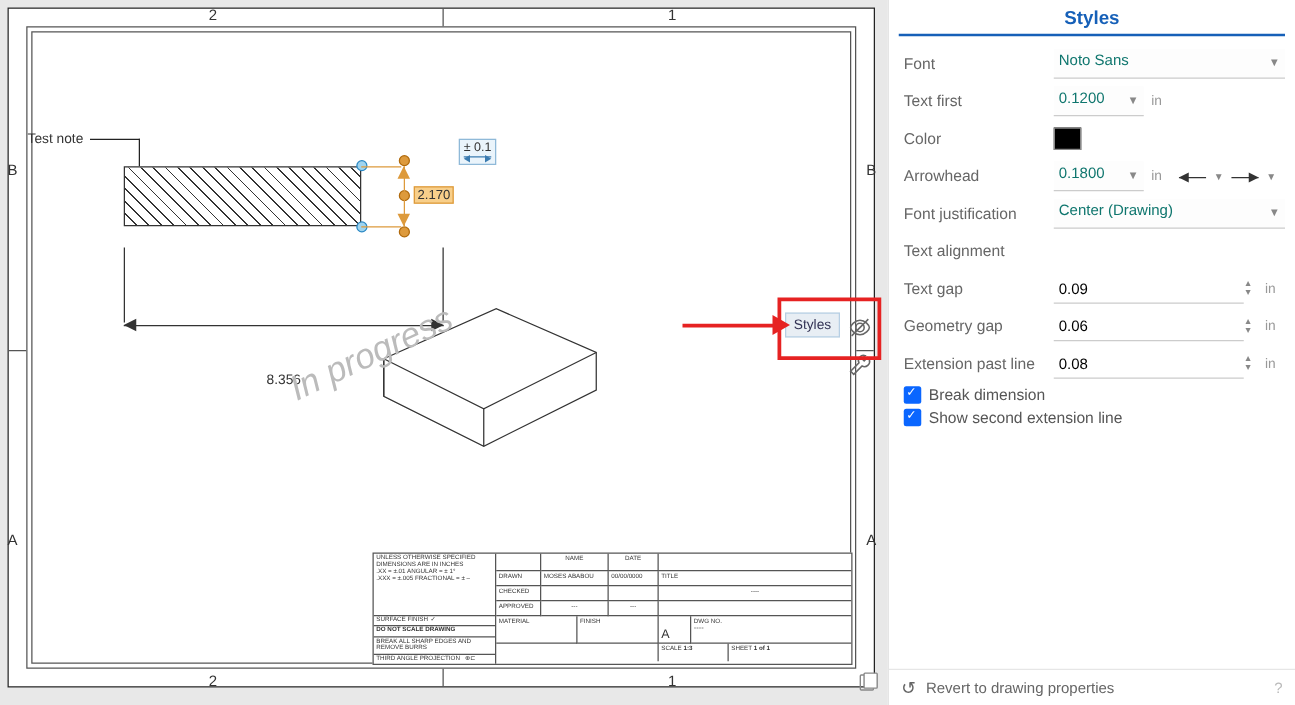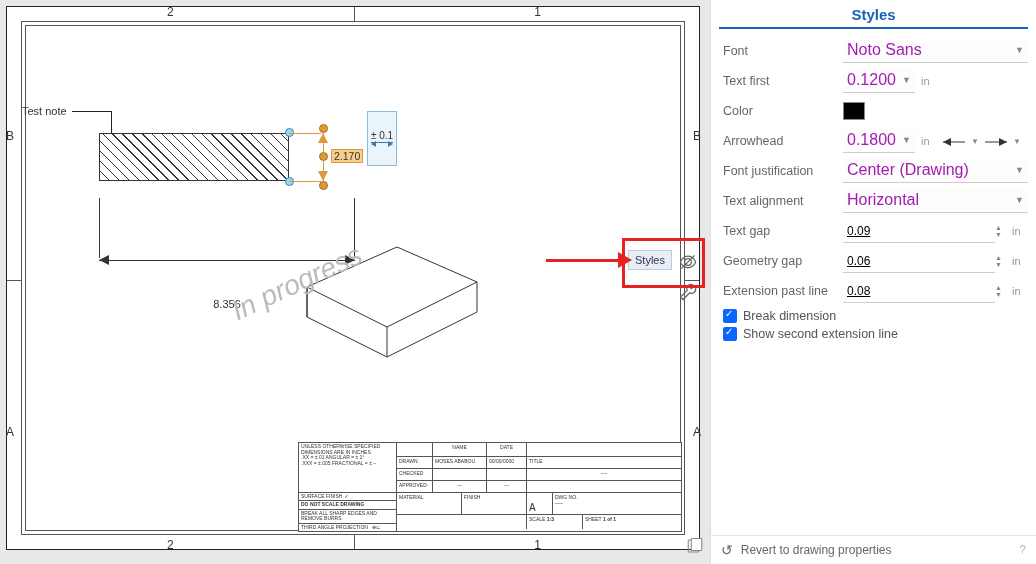--- a/index.html
+++ b/index.html
@@ -36,21 +36,21 @@
   .dim-arrow-r { right: 0; border-left: 10px solid #333; }
   .dim-ext { position: absolute; width: 1px; background: #333; top: -54px; height: 60px; }
   .dim-val { position: absolute; left: 50%; top: -2px; transform: translateX(-50%); background: #fff; padding: 0 4px; font-size: 11px; margin-top: 48px; }
   .dim-vert { position: absolute; left: 306px; top: 126px; }
   .dim-vline { position: absolute; left: 10px; top: 0; width: 1px; height: 48px; background: #dd9a3c; }
   .dim-varr-t, .dim-varr-b { position: absolute; left: 5px; width: 0; height: 0; border-left: 5px solid transparent; border-right: 5px solid transparent; }
   .dim-varr-t { top: 0; border-bottom: 10px solid #dd9a3c; }
   .dim-varr-b { bottom: -48px; border-top: 10px solid #dd9a3c; top: 38px; }
   .dim-vext { position: absolute; height: 1px; background: #dd9a3c; left: -24px; width: 32px; }
   .dim-vval { position: absolute; left: 18px; top: 16px; font-size: 10.5px; background: #f8cf8a; border: 1px solid #dd9a3c; padding: 0 2px; }
-  .tol-badge { position: absolute; left: 360px; top: 104px; border: 1px solid #8fb9d8; background: #eaf4fb; padding: 18px 3px; font-size: 10px; text-align: center; line-height: 1.1; }
+  .tol-badge { position: absolute; left: 360px; top: 104px; border: 1px solid #8fb9d8; background: #eaf4fb; padding: 1px 3px; font-size: 10px; text-align: center; line-height: 1.1; }
   .tol-badge .bar { border-top: 1px solid #3b7bb0; margin-top: 1px; height: 5px; position: relative; }
   .tol-badge .bar:before, .tol-badge .bar:after { content:''; position:absolute; width:0;height:0; top:-2px; border-top:3px solid transparent; border-bottom:3px solid transparent; }
   .tol-badge .bar:before { left:0; border-right:5px solid #3b7bb0;}
   .tol-badge .bar:after { right:0; border-left:5px solid #3b7bb0;}
   .isobox { position: absolute; left: 280px; top: 220px; width: 200px; height: 150px; }
   .isobox svg { width: 100%; height: 100%; }
   .watermark { position: absolute; left: 220px; top: 260px; font-size: 28px; color: #bbb; transform: rotate(-25deg); font-style: italic; }
   .titleblock { position: absolute; right: 17px; bottom: 17px; width: 384px; height: 90px; border: 1px solid #555; font-size: 5px; background: #fff; }
   .tb-row { display: flex; height: 100%; }
   .tb-col1 { width: 98px; border-right: 1px solid #555; display: flex; flex-direction: column; }
@@ -67,24 +67,24 @@
   .eye-icon { position: absolute; left: 676px; top: 250px; width: 24px; height: 24px; display:flex; align-items:center; justify-content:center; }
   .wrench-icon { position: absolute; left: 676px; top: 280px; width: 24px; height: 24px; display:flex; align-items:center; justify-content:center; }
 
   
   .panel { width: 326px; height: 564px; border-left: 1px solid #ddd; display: flex; flex-direction: column; background:#fff;}
   .panel-title { text-align: center; color: #1660b8; font-weight: bold; font-size: 15px; padding: 6px 0 4px; border-bottom: 2px solid #1660b8; margin: 0 8px; }
   .panel-body { flex:1; overflow:auto; padding: 8px 8px 4px 12px; }
   .prow { display: flex; align-items: center; min-height: 28px; margin-bottom: 2px; font-size: 12.5px; color:#666; }
   .plabel { width: 120px; flex-shrink: 0; }
   .pfield { flex: 1; display:flex; align-items:center; gap:6px; }
-  .sel { flex:1; height: 24px; border: none; border-bottom: 1px solid #ccc; background: #fdfdfd; font-size: 16px; padding: 2px 18px 2px 4px; color:#a21caf; appearance:none; position:relative; }
+  .sel { flex:1; height: 24px; border: none; border-bottom: 1px solid #ccc; background: #fdfdfd; font-size: 12px; padding: 2px 18px 2px 4px; color:#0f766e; appearance:none; position:relative; }
   .sel-wrap { position:relative; flex:1; display:flex; }
   .sel-wrap:after { content:'▼'; position:absolute; right:4px; top:6px; font-size:9px; color:#888; pointer-events:none; }
-  .num-input { width: 68px; height:24px; border:none; border-bottom:1px solid #ccc; font-size:12px; padding:2px 4px;text-decoration:underline; }
+  .num-input { width: 68px; height:24px; border:none; border-bottom:1px solid #ccc; font-size:12px; padding:2px 4px; }
   .spin-wrap { position:relative; display:flex; flex:1; }
   .spin-wrap input { flex:1; }
   .spin-wrap .spinbtns { display:flex; flex-direction:column; font-size:7px; color:#888; line-height:1; padding-right:4px; justify-content:center; }
   .unit { font-size: 11px; color:#999; width:16px; }
   .swatch { width: 22px; height: 18px; background:#000; border:1px solid #888; }
   .ah { width:22px; height:10px; position:relative; }
   .ah svg{width:100%;height:100%;}
   .cb-row { display:flex; align-items:center; gap:6px; margin-top:4px; font-size:12.5px; color:#555;}
   .cb { width:14px; height:14px; background:#0a66ff; border:none; position:relative; border-radius:2px; }
   .cb:after{content:'✓'; color:#fff; font-size:10px; position:absolute; left:2px; top:-1px;}
@@ -293,25 +293,20 @@
       <div class="prow">
         <div class="plabel">Font justification</div>
         <div class="pfield">
             <div class="sel-wrap">
               <div class="sel">Center (Drawing)</div>
             </div>
           </div>
       </div>
       <div class="prow">
         <div class="plabel">Text alignment</div>
-        <div class="pfield">
-            <div class="sel-wrap">
-              <div class="sel">Horizontal</div>
-            </div>
-          </div>
       </div>
       <div class="prow">
         <div class="plabel">Text gap</div>
         <div class="pfield">
           <div class="spin-wrap">
               <input class="num-input" value="0.09" style="">
               <div class="spinbtns">▲<br>▼</div>
             </div>
           <span class="unit">in</span>
         </div>

